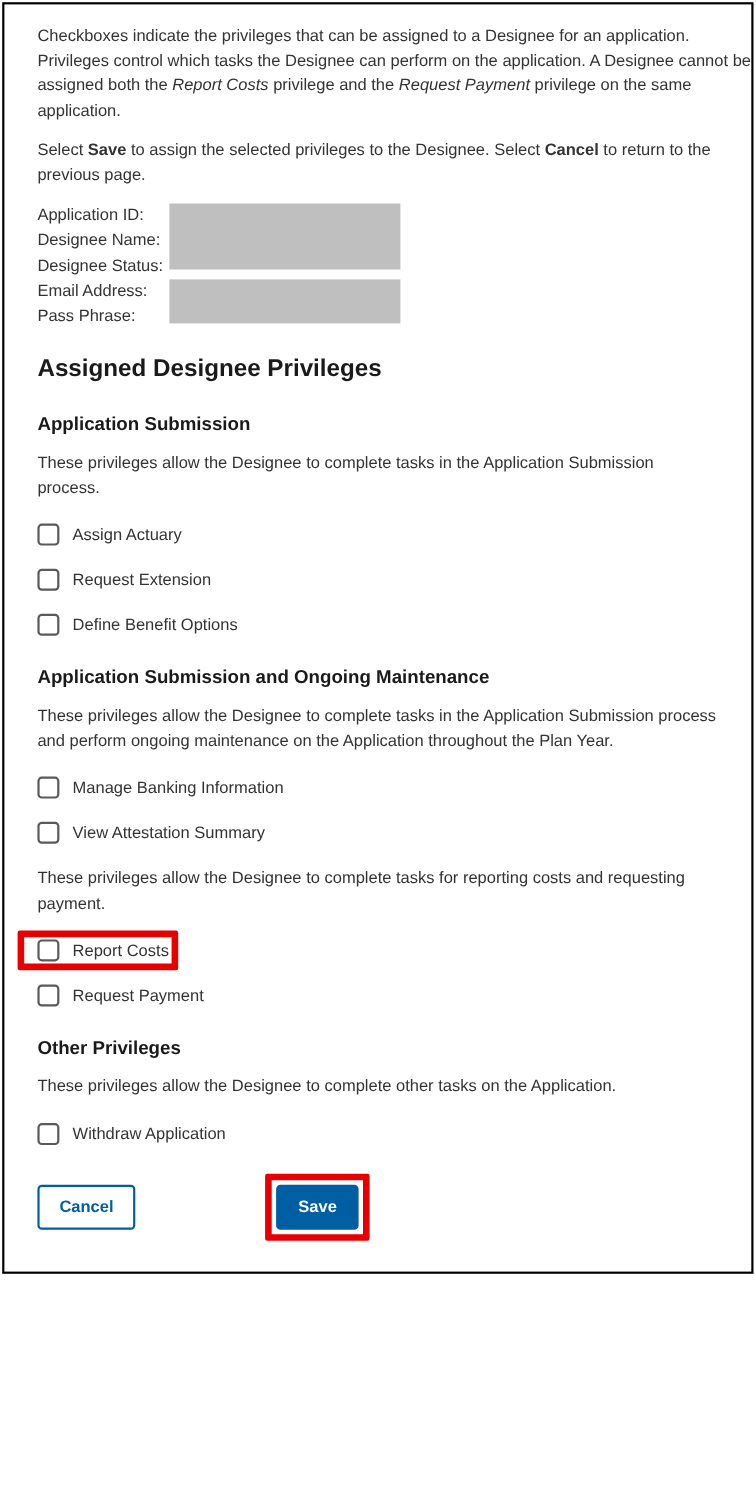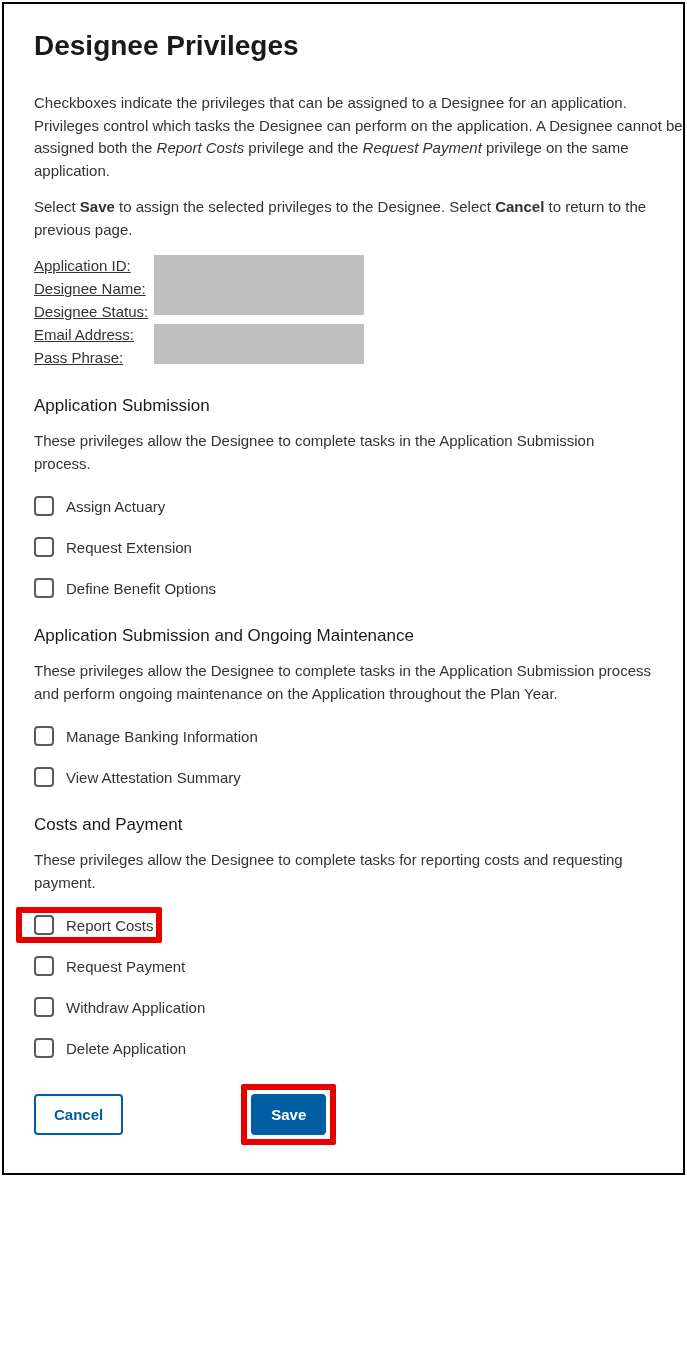--- a/index.html
+++ b/index.html
@@ -23,41 +23,40 @@
     color: #1a1a1a;
   }
   h2 {
     font-size: 22px;
     font-weight: 700;
     margin: 24px 0 14px 0;
     color: #1a1a1a;
   }
   h3 {
     font-size: 17px;
-    font-weight: 400;
+    font-weight: 700;
     margin: 28px 0 14px 0;
     color: #1a1a1a;
   }
   p {
     font-size: 15px;
     line-height: 1.5;
     color: #333;
     margin: 0 0 14px 0;
   }
   .italic { font-style: italic; }
   .bold { font-weight: 700; }
   .info-grid {
     display: grid;
     grid-template-columns: 120px 210px;
     column-gap: 0;
     row-gap: 2px;
     align-items: start;
     font-size: 15px;
     color: #333;
-    text-decoration: underline;
   }
   .info-label { padding: 2px 0; }
   .info-redact {
     background: #bfbfbf;
     height: 60px;
     width: 210px;
   }
   .info-redact-short {
     background: #bfbfbf;
     height: 40px;
@@ -134,21 +133,20 @@
   .save-highlight {
     top: -2px; bottom: -2px; left: -2px; right: -2px;
   }
   .cut-right { width: 660px; overflow: hidden; }
 </style>
 </head>
 <body>
 
 <div class="page-border">
 
-  <h1>Designee Privileges</h1>
 
   <div class="cut-right">
     <p>
       <span>Checkboxes indicate the privileges that can be assigned to a Designee for an application. Privileges control which tasks the Designee can perform on the application. A Designee cannot be assigned both the </span><span class="italic">Report Costs</span><span> privilege and the </span><span class="italic">Request Payment</span><span> privilege on the same application.</span>
     </p>
   </div>
 
   <p>
     <span>Select </span><span class="bold">Save</span><span> to assign the selected privileges to the Designee. Select </span><span class="bold">Cancel</span><span> to return to the previous page.</span>
   </p>
@@ -157,20 +155,21 @@
   <div class="info-grid">
     <div class="info-label">Application ID:</div>
     <div class="info-redact" style="grid-row: span 3;"></div>
     <div class="info-label">Designee Name:</div>
     <div class="info-label">Designee Status:</div>
     <div class="info-label">Email Address:</div>
     <div class="info-redact-short" style="grid-row: span 2;"></div>
     <div class="info-label">Pass Phrase:</div>
   </div>
 
+  <h2>Assigned Designee Privileges</h2>
 
   <h3>Application Submission</h3>
   <p>These privileges allow the Designee to complete tasks in the Application Submission process.</p>
 
   <div class="checkbox-row">
     <div class="cb-box"></div>
     <span class="cb-label">Assign Actuary</span>
   </div>
   <div class="checkbox-row">
     <div class="cb-box"></div>
@@ -186,43 +185,40 @@
 
   <div class="checkbox-row">
     <div class="cb-box"></div>
     <span class="cb-label">Manage Banking Information</span>
   </div>
   <div class="checkbox-row">
     <div class="cb-box"></div>
     <span class="cb-label">View Attestation Summary</span>
   </div>
 
-  <h3>Costs and Payment</h3>
   <p>These privileges allow the Designee to complete tasks for reporting costs and requesting payment.</p>
 
   <div class="checkbox-row">
     <span class="report-wrap">
       <div class="highlight-box report-highlight"></div>
       <div class="cb-box"></div>
       <span class="cb-label">Report Costs</span>
     </span>
   </div>
   <div class="checkbox-row">
     <div class="cb-box"></div>
     <span class="cb-label">Request Payment</span>
   </div>
 
+  <h3>Other Privileges</h3>
+  <p>These privileges allow the Designee to complete other tasks on the Application.</p>
 
   <div class="checkbox-row">
     <div class="cb-box"></div>
     <span class="cb-label">Withdraw Application</span>
-  </div>
-  <div class="checkbox-row">
-    <div class="cb-box"></div>
-    <span class="cb-label">Delete Application</span>
   </div>
 
   <div class="buttons-row">
     <div class="btn btn-cancel">Cancel</div>
     <span class="save-wrap">
       <div class="highlight-box save-highlight"></div>
       <div class="btn btn-save">Save</div>
     </span>
   </div>
 

